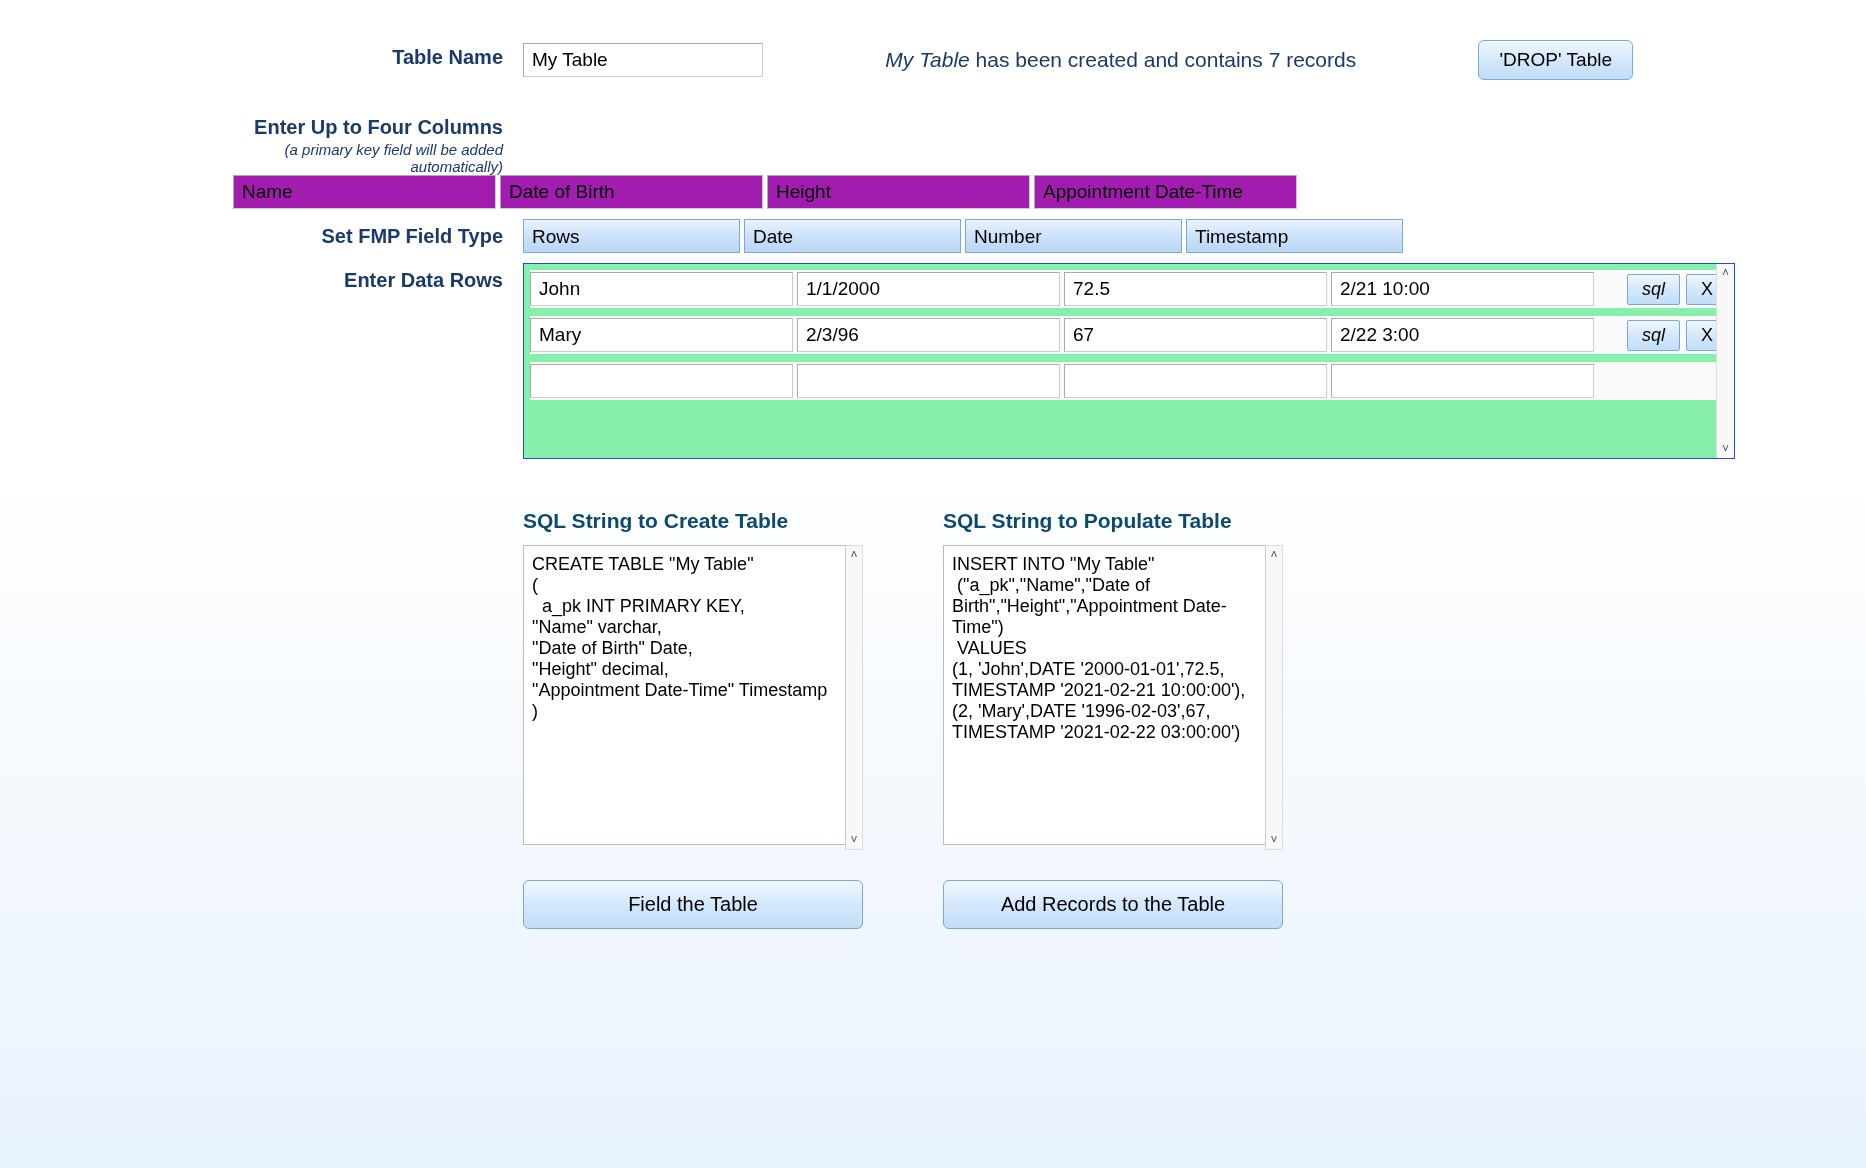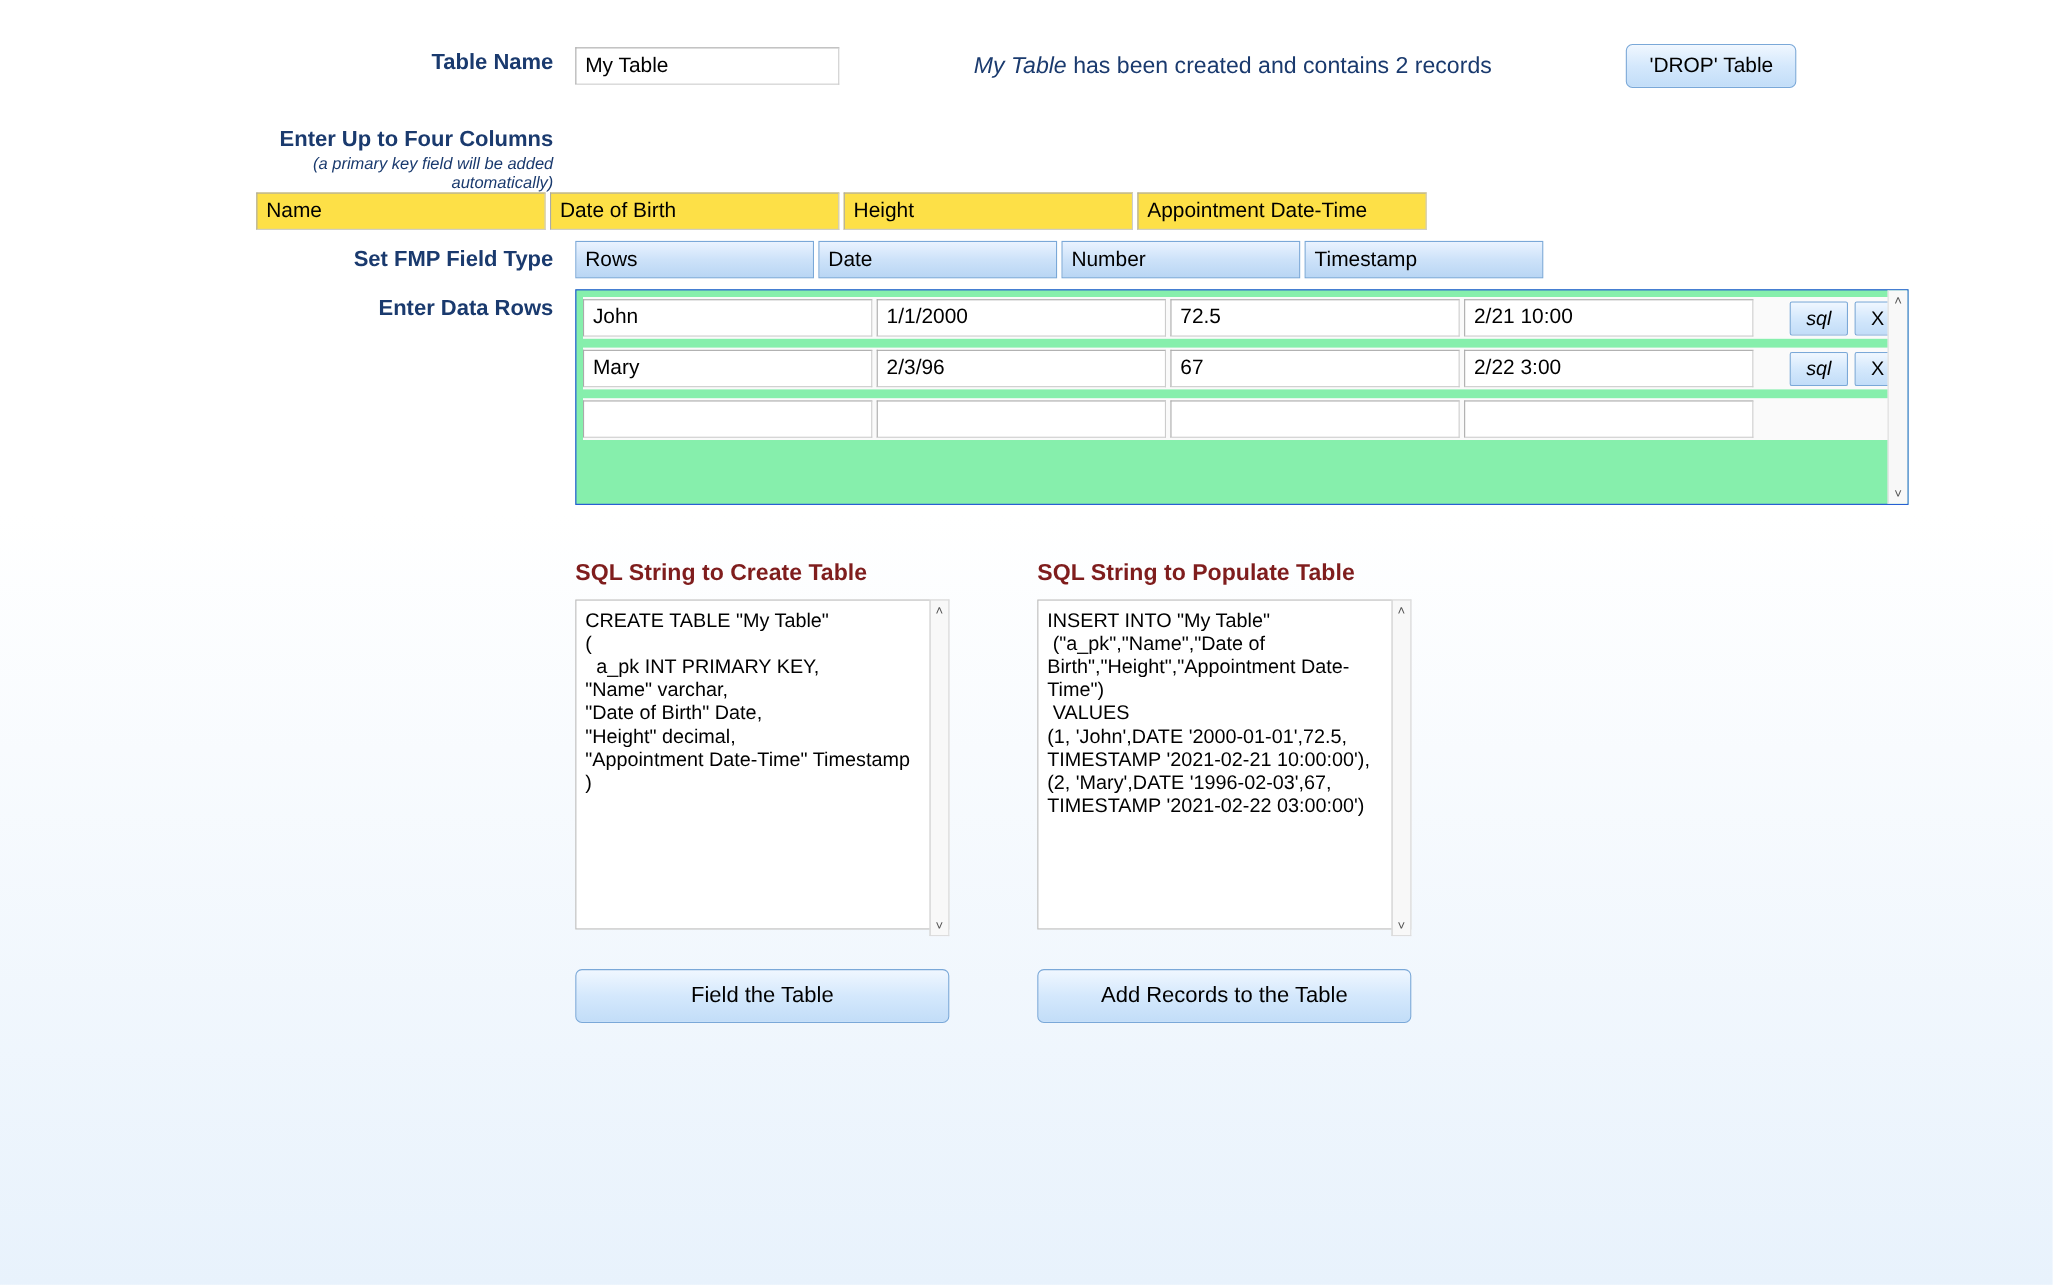--- a/index.html
+++ b/index.html
@@ -81,21 +81,21 @@
     width: 100%;
   }
   .col-input {
     flex: 1;
     border: 1px solid #ccc;
     border-top: 1px solid #aaa;
     border-left: 1px solid #aaa;
     padding: 6px 8px;
     font-size: 19px;
     height: 34px;
-    background: #fde047;
+    background: #a21caf;
   }
   .type-select {
     flex: 1;
     background: linear-gradient(to bottom, #eaf3ff 0%, #cde2f9 50%, #b9d6f4 100%);
     border: 1px solid #7aa8d8;
     padding: 6px 8px;
     font-size: 19px;
     height: 34px;
   }
   .data-area {
@@ -139,21 +139,21 @@
 
   
   .bottom-section {
     display: flex;
     gap: 80px;
     margin-top: 50px;
     margin-left: 290px;
   }
   .sql-block { width: 340px; }
   .sql-heading {
-    color: #7f1d1d;
+    color: #0c4a6e;
     font-size: 21px;
     font-weight: 600;
     margin-bottom: 12px;
   }
   .sql-box-wrap { position: relative; }
   .sql-box {
     width: 100%;
     height: 300px;
     border: 1px solid #bbb;
     padding: 8px 24px 8px 8px;
@@ -182,21 +182,21 @@
 </head>
 <body>
 
 <div class="container">
 
   <div class="row">
     <div class="label-col">Table Name</div>
     <div class="content-col">
       <input class="text-input table-name-input" value="My Table" style="">
       <div class="status-msg">
-        <span class="em">My Table</span><span> has been created and contains 2 records</span>
+        <span class="em">My Table</span><span> has been created and contains 7 records</span>
       </div>
       <button class="btn drop-btn">'DROP' Table</button>
     </div>
   </div>
 
   <div class="row" style="margin-top:30px;flex-direction:column;">
     <div class="label-col">
       <span>Enter Up to Four Columns</span>
       <span class="sub">(a primary key field will be added automatically)</span>
     </div>

